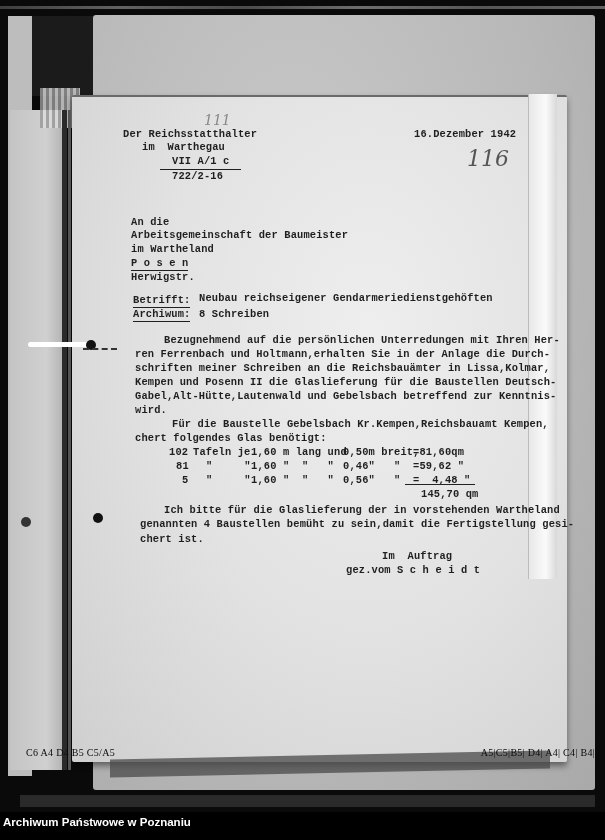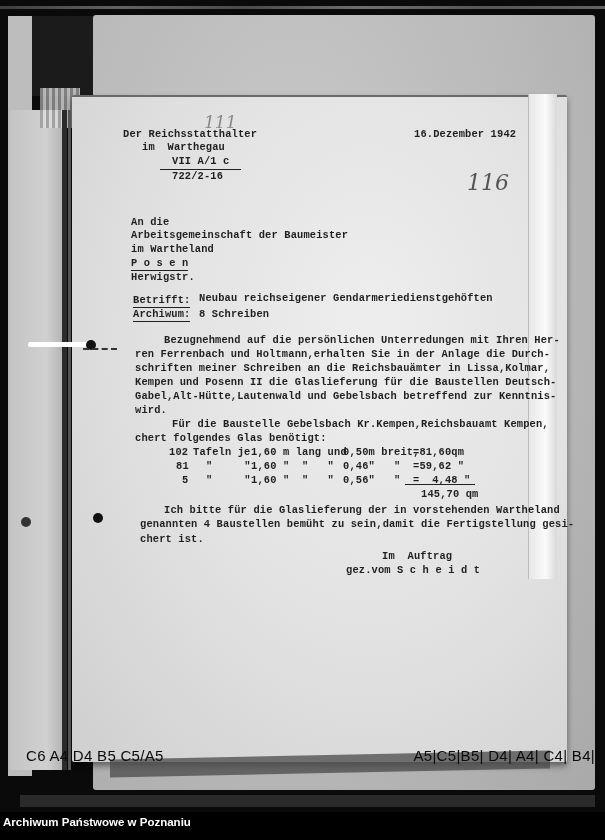--- a/index.html
+++ b/index.html
@@ -25,31 +25,31 @@
   .stack-tabs { position: absolute; left: 40px; top: 88px; width: 40px; height: 40px; background: repeating-linear-gradient(90deg,#999 0 3px,#ddd 3px 6px); opacity: .8; }
   .front-sheet {
     position: absolute; left: 72px; top: 95px; width: 495px; height: 665px;
     background: radial-gradient(ellipse at 60% 35%, #eeeeee 0%, #e2e2e2 50%, #cfcfcf 100%);
     border-top: 2px solid #6a6a6a; border-radius: 2px;
     box-shadow: 0 4px 6px rgba(0,0,0,.45);
   }
   .right-edge { position: absolute; left: 528px; top: 94px; width: 28px; height: 485px; background: linear-gradient(90deg,#e8e8e8,#fafafa 60%,#d8d8d8); border-left: 1px solid #bbb; }
   .bottom-band { position: absolute; left: 110px; top: 755px; width: 440px; height: 18px; background: #4a4a4a; opacity: .75; transform: skewY(-1.2deg); }
   .ruler { position: absolute; left: 20px; top: 795px; width: 575px; height: 12px; background: #2a2a2a; }
-  .ruler-left, .ruler-right { position: absolute; top: 747px; font-size: 15px; color: #0b0b0b; font-family: Liberation Sans, sans-serif; letter-spacing: .3px; }
+  .ruler-left, .ruler-right { position: absolute; top: 747px; font-size: 10px; color: #0b0b0b; font-family: Liberation Serif, serif; letter-spacing: .3px; }
   .ruler-left { left: 26px; }
   .ruler-right { right: 10px; }
   .string { position: absolute; left: 28px; top: 342px; width: 62px; height: 5px; background: #fff; border-radius: 3px; }
   .hole { position: absolute; width: 10px; height: 10px; border-radius: 50%; background: #111; }
   .dash-mark { position: absolute; left: 83px; top: 348px; width: 34px; border-top: 2px dashed #333; }
 
   .doc { position: absolute; color: #1f1f1f; font-size: 10.4px; font-weight: bold; line-height: 14px; white-space: pre; letter-spacing: .15px; }
   .u { border-bottom: 1.5px solid #1f1f1f; }
-  .handnum { position: absolute; left: 467px; top: 146px; font-family: "DejaVu Serif", serif; font-style: italic; font-size: 22px; color: #555; margin-top: 24px; }
-  .handmark { position: absolute; left: 204px; top: 112px; font-size: 17px; color: #888; font-family: "DejaVu Serif", serif; font-style: italic; }
+  .handnum { position: absolute; left: 467px; top: 146px; font-family: "DejaVu Serif", serif; font-style: italic; font-size: 22px; color: #555; }
+  .handmark { position: absolute; left: 204px; top: 112px; font-size: 14px; color: #888; font-family: "DejaVu Serif", serif; font-style: italic; }
   .sumline { position: absolute; left: 405px; top: 484px; width: 70px; border-top: 1.5px solid #222; }
   .footer { position: absolute; left: 3px; top: 816px; color: #fff; font-family: "Liberation Sans", sans-serif; font-size: 11.5px; font-weight: bold; }
 </style>
 </head>
 <body>
 
 <div class="scan"></div>
 <div class="topline"></div>
 <div class="back-sheet"></div>
 <div class="left-strip"></div>

